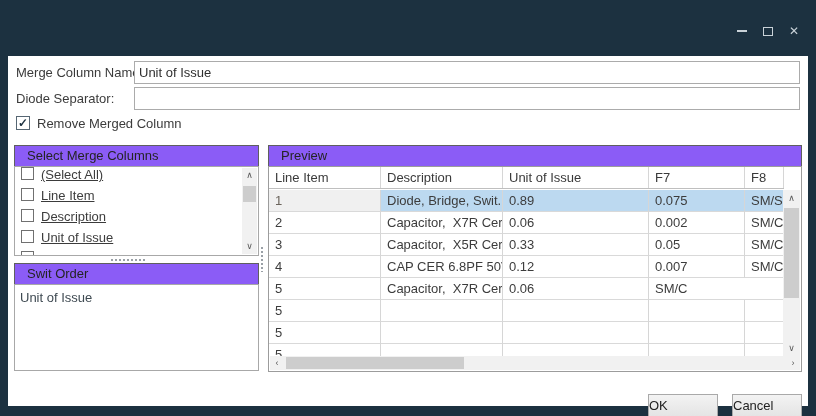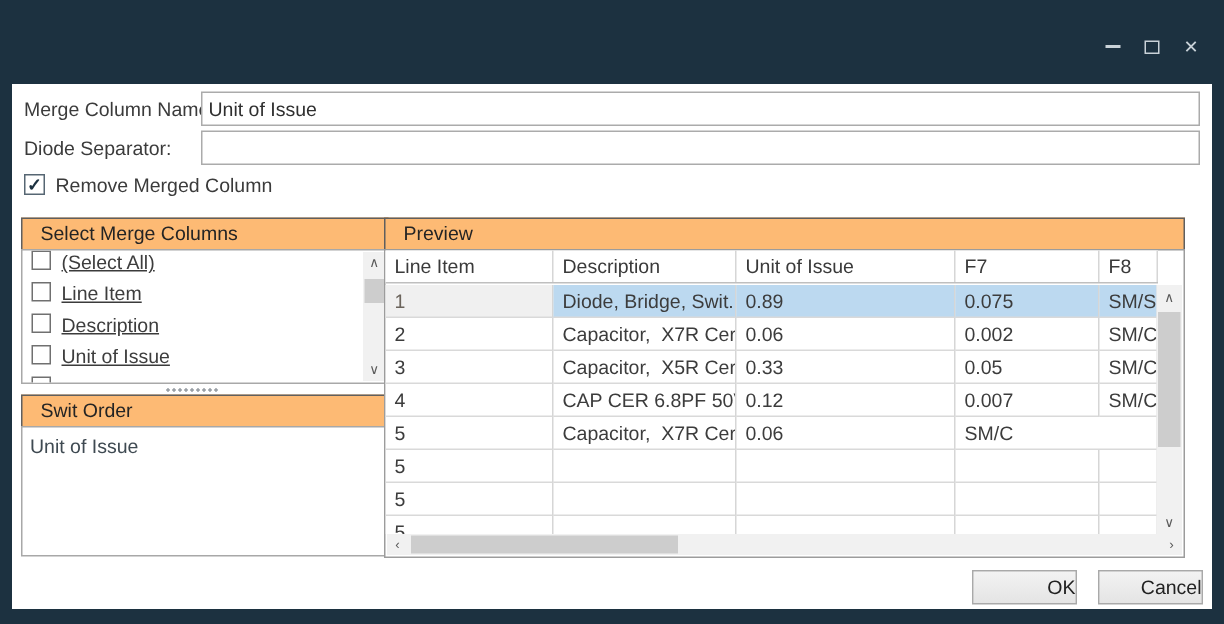--- a/index.html
+++ b/index.html
@@ -30,60 +30,60 @@
   .cbx-row { position:absolute; left:8px; top:59px; height:16px; display:flex; align-items:center; }
   .cbx {
     width:14px; height:14px; border:1px solid #566673; background:#fff;
     display:inline-flex; align-items:center; justify-content:center;
     font-size:12px; font-weight:bold; color:#1c3140; line-height:12px;
   }
   .cbx.small { width:13px; height:13px; border-color:#707070; }
   .cbx-row .lbl { margin-left:7px; }
   
   .hdr-box {
-    position:absolute; background:#fdba74; border:1px solid #5f5f5f;
+    position:absolute; background:#8b5cf6; border:1px solid #5f5f5f;
     height:22px; line-height:20px; padding-left:12px; color:#242424;
   }
   .list-box { position:absolute; background:#fff; border:1px solid #a8a8a8; overflow:hidden; }
   .chk-item { height:21px; display:flex; align-items:flex-start; padding-left:6px;text-decoration:underline; }
   .chk-item .lbl { margin-left:7px; color:#3d3d3d; }
   .mo-item { padding:5px 0 0 5px; color:#3f4a52; }
   
   .vscroll { position:absolute; top:1px; bottom:1px; right:1px; width:15px; background:#f1f1f1; }
   .sb-arrow { color:#5a5a5a; font-size:9px; text-align:center; height:13px; line-height:13px; cursor:default; }
   .sb-thumb { background:#cdcdcd; margin:0 1px; }
   .grip-h { position:absolute; width:36px; height:4px;
     background-image:radial-gradient(#9aa0a6 1px, transparent 1.2px); background-size:4px 4px; }
   .grip-v { position:absolute; width:4px; height:26px;
     background-image:radial-gradient(#9aa0a6 1px, transparent 1.2px); background-size:4px 4px; }
   
-  .preview-panel { position:absolute; left:248px; top:89px; width:543px; height:227px; }
+  .preview-panel { position:absolute; left:260px; top:89px; width:543px; height:227px; }
   .preview-hdr { position:absolute; left:0; top:0; width:534px; }
   .grid-wrap { position:absolute; left:0; top:21px; width:534px; height:206px;
     background:#fff; border:1px solid #9c9c9c; }
   .grid-header { display:flex; height:22px; border-bottom:1px solid #bfbfbf; background:#fff; width:515px; }
   .gh-cell { padding:2px 6px; line-height:17px; color:#3a3a3a; border-right:1px solid #d6d6d6; white-space:pre; overflow:hidden; }
   .rows-clip { position:absolute; left:0; top:23px; width:515px; height:166px; overflow:hidden; }
   .grid-row { display:flex; height:22px; background:#fff; }
   .cell { padding:2px 6px; line-height:17px; border-right:1px solid #d6d6d6; border-bottom:1px solid #d9d9d9;
           white-space:pre; overflow:hidden; color:#3c3c3c; }
   .grid-row.selected .cell { background:var(--selection,#bcd9f0); }
   .grid-row.selected .cell.col0 { background:#f0f0f0; color:#6b645c; }
   .col0 { width:112px; } .col1 { width:122px; } .col2 { width:146px; } .col3 { width:96px; } .col4 { flex:1; }
   .grid-vscroll { position:absolute; right:1px; top:23px; height:166px; width:17px; background:#f1f1f1; }
   .grid-vscroll .sb-arrow { height:15px; line-height:15px; }
   .grid-hscroll { position:absolute; left:1px; right:1px; bottom:1px; height:14px; background:#f1f1f1; display:flex; align-items:center; }
   .grid-hscroll .sb-arrow { width:14px; height:14px; line-height:14px; }
   .hthumb { height:12px; width:178px; background:#cdcdcd; margin-left:2px; }
   .hs-right { margin-left:auto; }
   
   .btn {
-    position:absolute; top:324px; width:70px; height:23px;
+    position:absolute; top:338px; width:70px; height:23px;
     background:linear-gradient(#f3f3f3,#e4e4e4); border:1px solid #a9a9a9;
-    font:13px "Liberation Sans",sans-serif; color:#222; text-align:right; line-height:21px; cursor:default;
+    font:13px "Liberation Sans",sans-serif; color:#222; text-align:left; line-height:21px; cursor:default;
   }
   .btn-ok { left:640px; }
   .btn-cancel { left:724px; }
 </style>
 </head>
 <body>
 
 <div class="window">
 
   <div class="titlebar">

